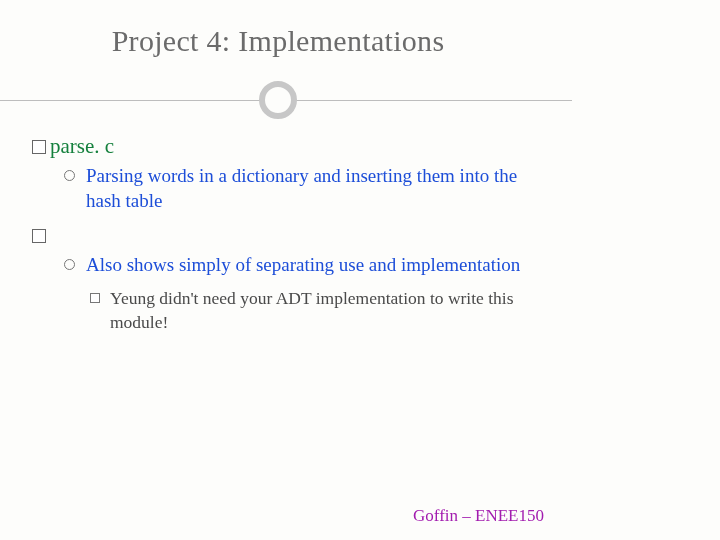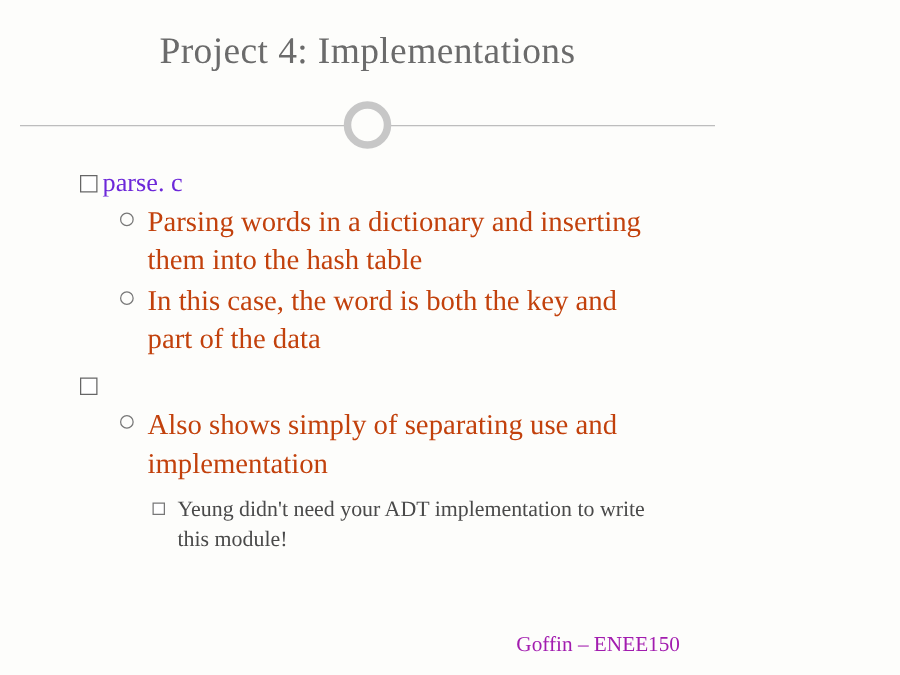--- a/index.html
+++ b/index.html
@@ -7,21 +7,21 @@
   body {
     font-family: Georgia, 'Times New Roman', serif;
     background: #fdfdfb;
     color: #3b3b3b;
     position: relative;
   }
   .slide {
     width: 572px;
     height: 540px;
     position: relative;
-    padding: 24px 44px 0 60px;
+    padding: 24px 44px 0 28px;
   }
   .title {
     font-size: 30px;
     font-weight: 400;
     color: #6b6b6b;
     text-align: center;
     letter-spacing: 0.3px;
     margin-bottom: 22px;
     font-family: Georgia, serif;
   }
@@ -47,41 +47,41 @@
     height: 38px;
     border-radius: 50%;
     background: #fdfdfb;
     border: 6px solid #c7c7c7;
   }
   .content {
     padding: 0 4px;
   }
   .h1 {
     font-size: 21px;
-    color: #6d28d9;
+    color: #15803d;
     margin: 6px 0 4px 0;
     font-family: Georgia, serif;
   }
   .h1 .sq {
     display: inline-block;
     width: 14px;
     height: 14px;
     border: 1.5px solid #666;
     background: #fff;
     margin-right: 4px;
     vertical-align: -1px;
   }
   .bullets-l2 {
     list-style: none;
     margin: 2px 0 10px 32px;
   }
   .bullets-l2 > li {
-    font-size: 23px;
+    font-size: 19px;
     line-height: 1.32;
-    color: #c2410c;
+    color: #1d4ed8;
     position: relative;
     padding-left: 22px;
     margin: 2px 0;
   }
   .bullets-l2 > li::before {
     content: "";
     position: absolute;
     left: 0;
     top: 7px;
     width: 9px;
@@ -132,21 +132,20 @@
     <div class="divider-circle"></div>
   </div>
 
   <div class="content">
 
     <div class="h1">
       <span class="sq"></span><span>parse. c</span>
     </div>
     <ul class="bullets-l2">
       <li>Parsing words in a dictionary and inserting them into the hash table</li>
-      <li>In this case, the word is both the key and part of the data</li>
     </ul>
 
     <div class="h1">
       <span class="sq"></span>
     </div>
     <ul class="bullets-l2">
       <li>Also shows simply of separating use and implementation</li>
     </ul>
     <ul class="bullets-l3">
       <li>Yeung didn't need your ADT implementation to write this module!</li>

